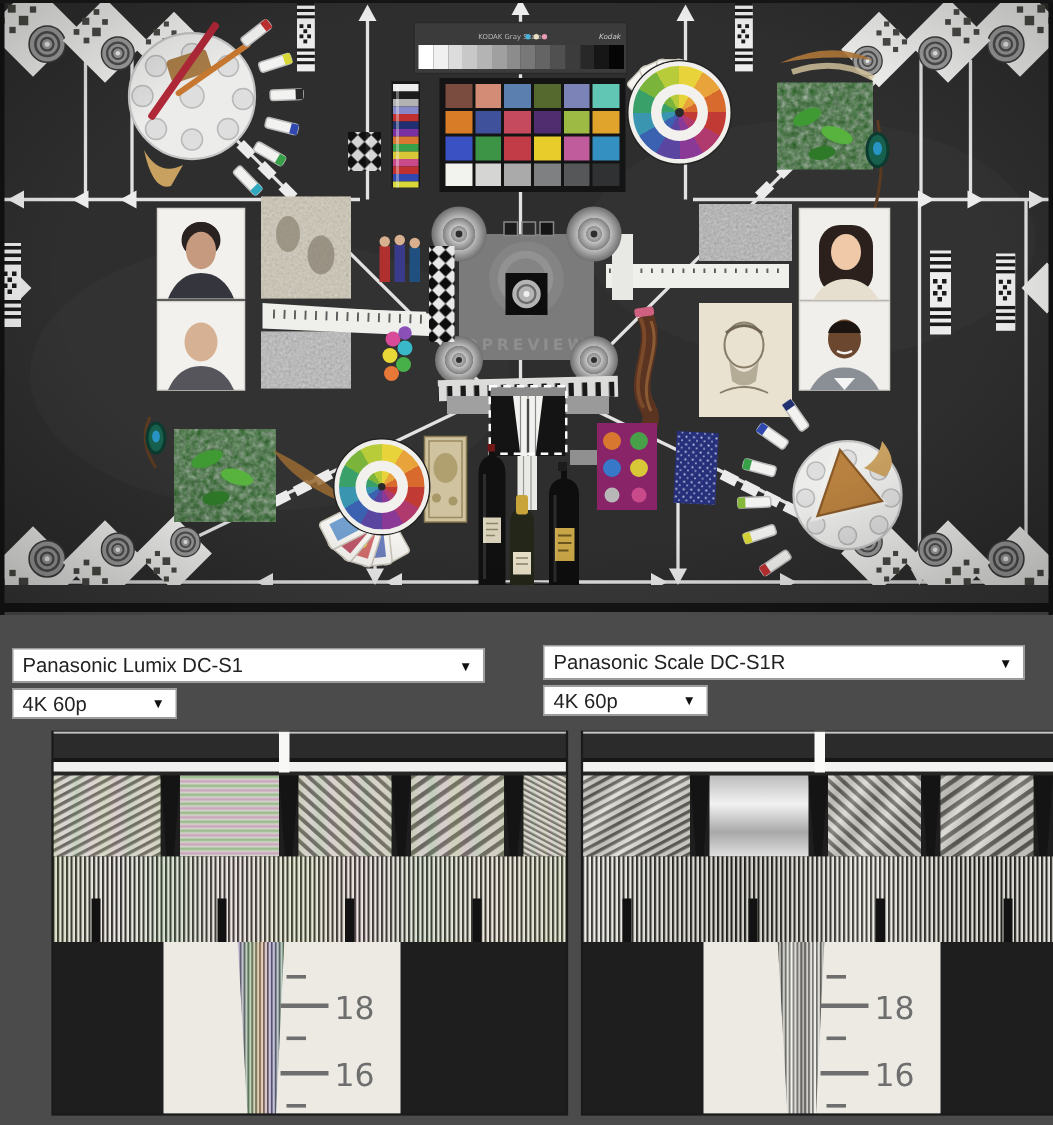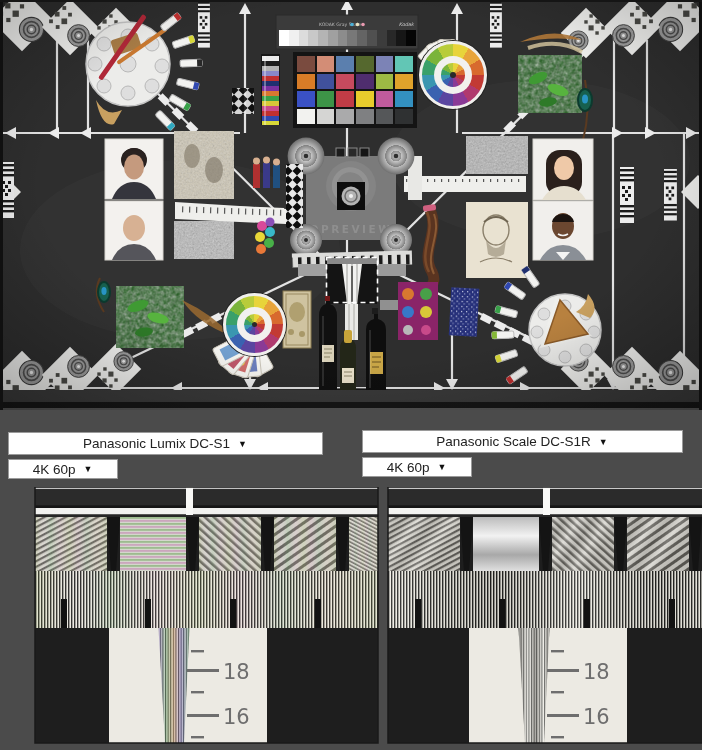--- a/index.html
+++ b/index.html
@@ -16,21 +16,21 @@
   .graysteps div{flex:1;height:100%;}
   
   .wheel{position:absolute;border-radius:50%;border:3px solid #f0efec;box-shadow:0 0 0 1px #222;}
   .wheel-top{left:419px;top:41px;width:62px;height:62px;}
   .wheel-bottom{left:223px;top:293px;width:57px;height:57px;}
   .wheel-mid{position:absolute;left:19%;top:19%;width:62%;height:62%;border-radius:50%;background:#f2f1ee;}
   .wheel-inner{position:absolute;left:31%;top:31%;width:38%;height:38%;border-radius:50%;}
   .wheel-dot{position:absolute;left:45%;top:45%;width:10%;height:10%;border-radius:50%;background:#2a2a2a;}
   
   .selectbox{position:absolute;background:#fff;border:1px solid #9a9a9a;box-sizing:border-box;
-    display:flex;align-items:center;justify-content:center;padding:0 7px 0 6px;
+    display:flex;align-items:center;justify-content:space-between;padding:0 7px 0 6px;
     font-size:13.5px;color:#222;cursor:pointer;}
   .selectbox .arr{font-size:9px;color:#111;margin-left:8px;}
   #cam-left{left:8px;top:432px;width:315px;height:23px;}
   #mode-left{left:8px;top:459px;width:110px;height:20px;}
   #cam-right{left:362px;top:430px;width:321px;height:23px;}
   #mode-right{left:362px;top:457px;width:110px;height:20px;}
   .crops{position:absolute;left:0;top:487px;width:702px;height:263px;padding-left:31px;}
 </style>
 </head>
 <body>

